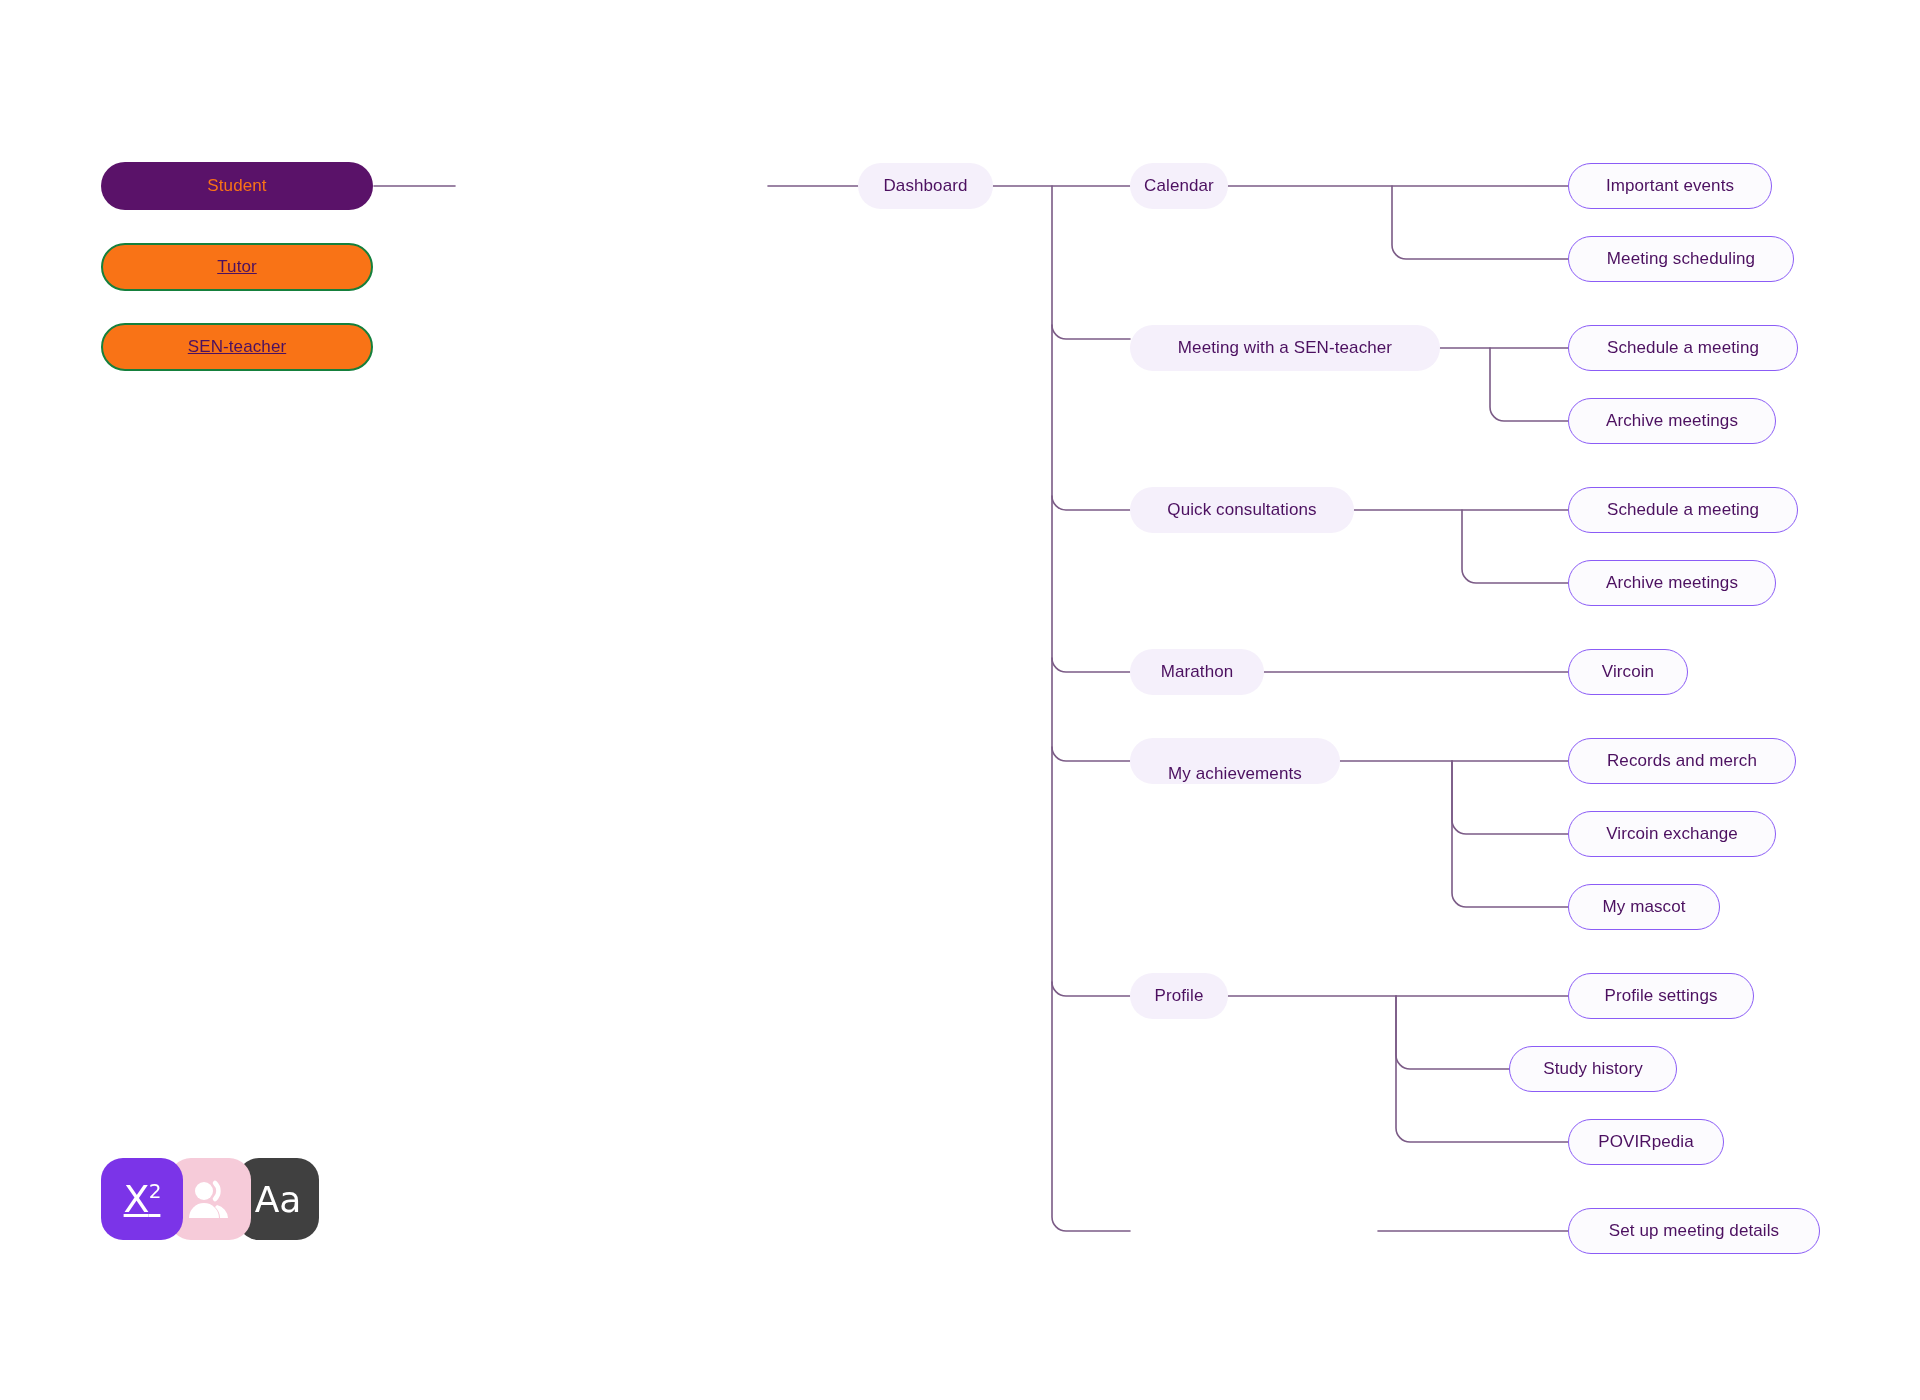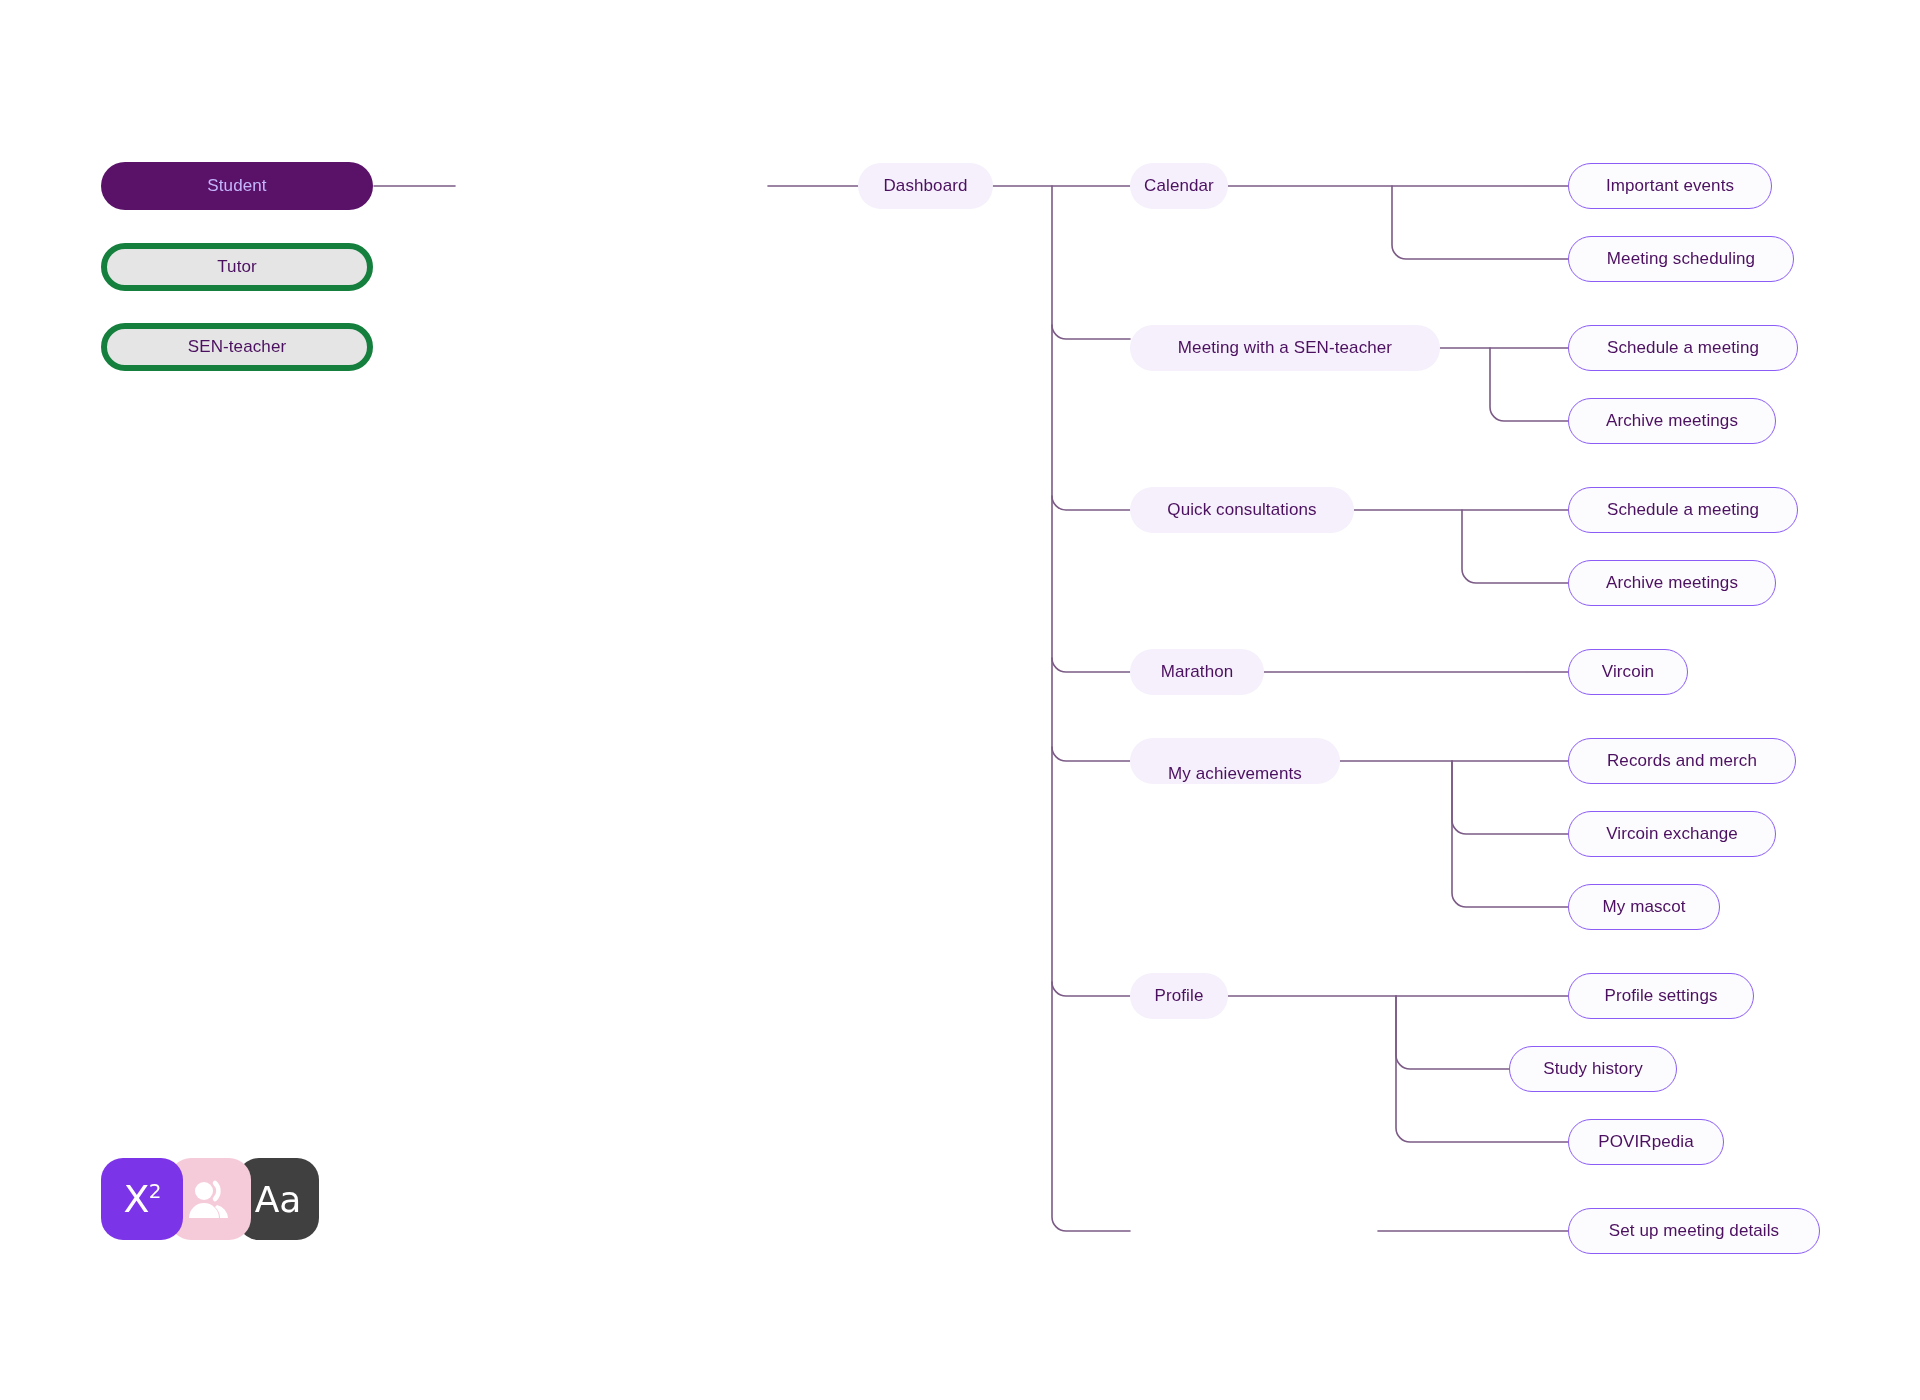--- a/index.html
+++ b/index.html
@@ -44,25 +44,26 @@
   }
   .node.lav {
     background: #f5f0fb;
   }
   .node.ghost {
     background: #fcfbfe;
     border: 1px solid #8b5cf6;
   }
   .node.solid {
     background: #5a1269;
-    color: #c4b5fd;
+    color: #f97316;
   }
   .node.outline {
-    background: #e5e5e5;
-    border: 6px solid #15803d;
+    background: #f97316;
+    border: 2px solid #15803d;
+    text-decoration: underline;
   }
   .role {
     width: 272px;
     height: 48px;
     border-radius: 24px;
     font-size: 17px;
   }
   
   #badges {
     position: absolute;
@@ -84,20 +85,21 @@
   }
   .badge.purple { background: #7b34e8; z-index: 3; }
   .badge.pink   { background: #f6cbd9; margin-left: -14px; z-index: 2; }
   .badge.orange { background: #404040; margin-left: -14px; z-index: 1; }
   .badge-x2 {
     color: #ffffff;
     font-size: 38px;
     font-weight: 500;
     letter-spacing: -1px;
     font-family: "DejaVu Sans", sans-serif;
+    text-decoration: underline;
   }
   .badge-x2 sup { font-size: 20px; }
   .badge-aa {
     color: #ffffff;
     font-size: 36px;
     font-weight: 500;
     font-family: "DejaVu Sans", sans-serif;
   }
 </style>
 </head>

